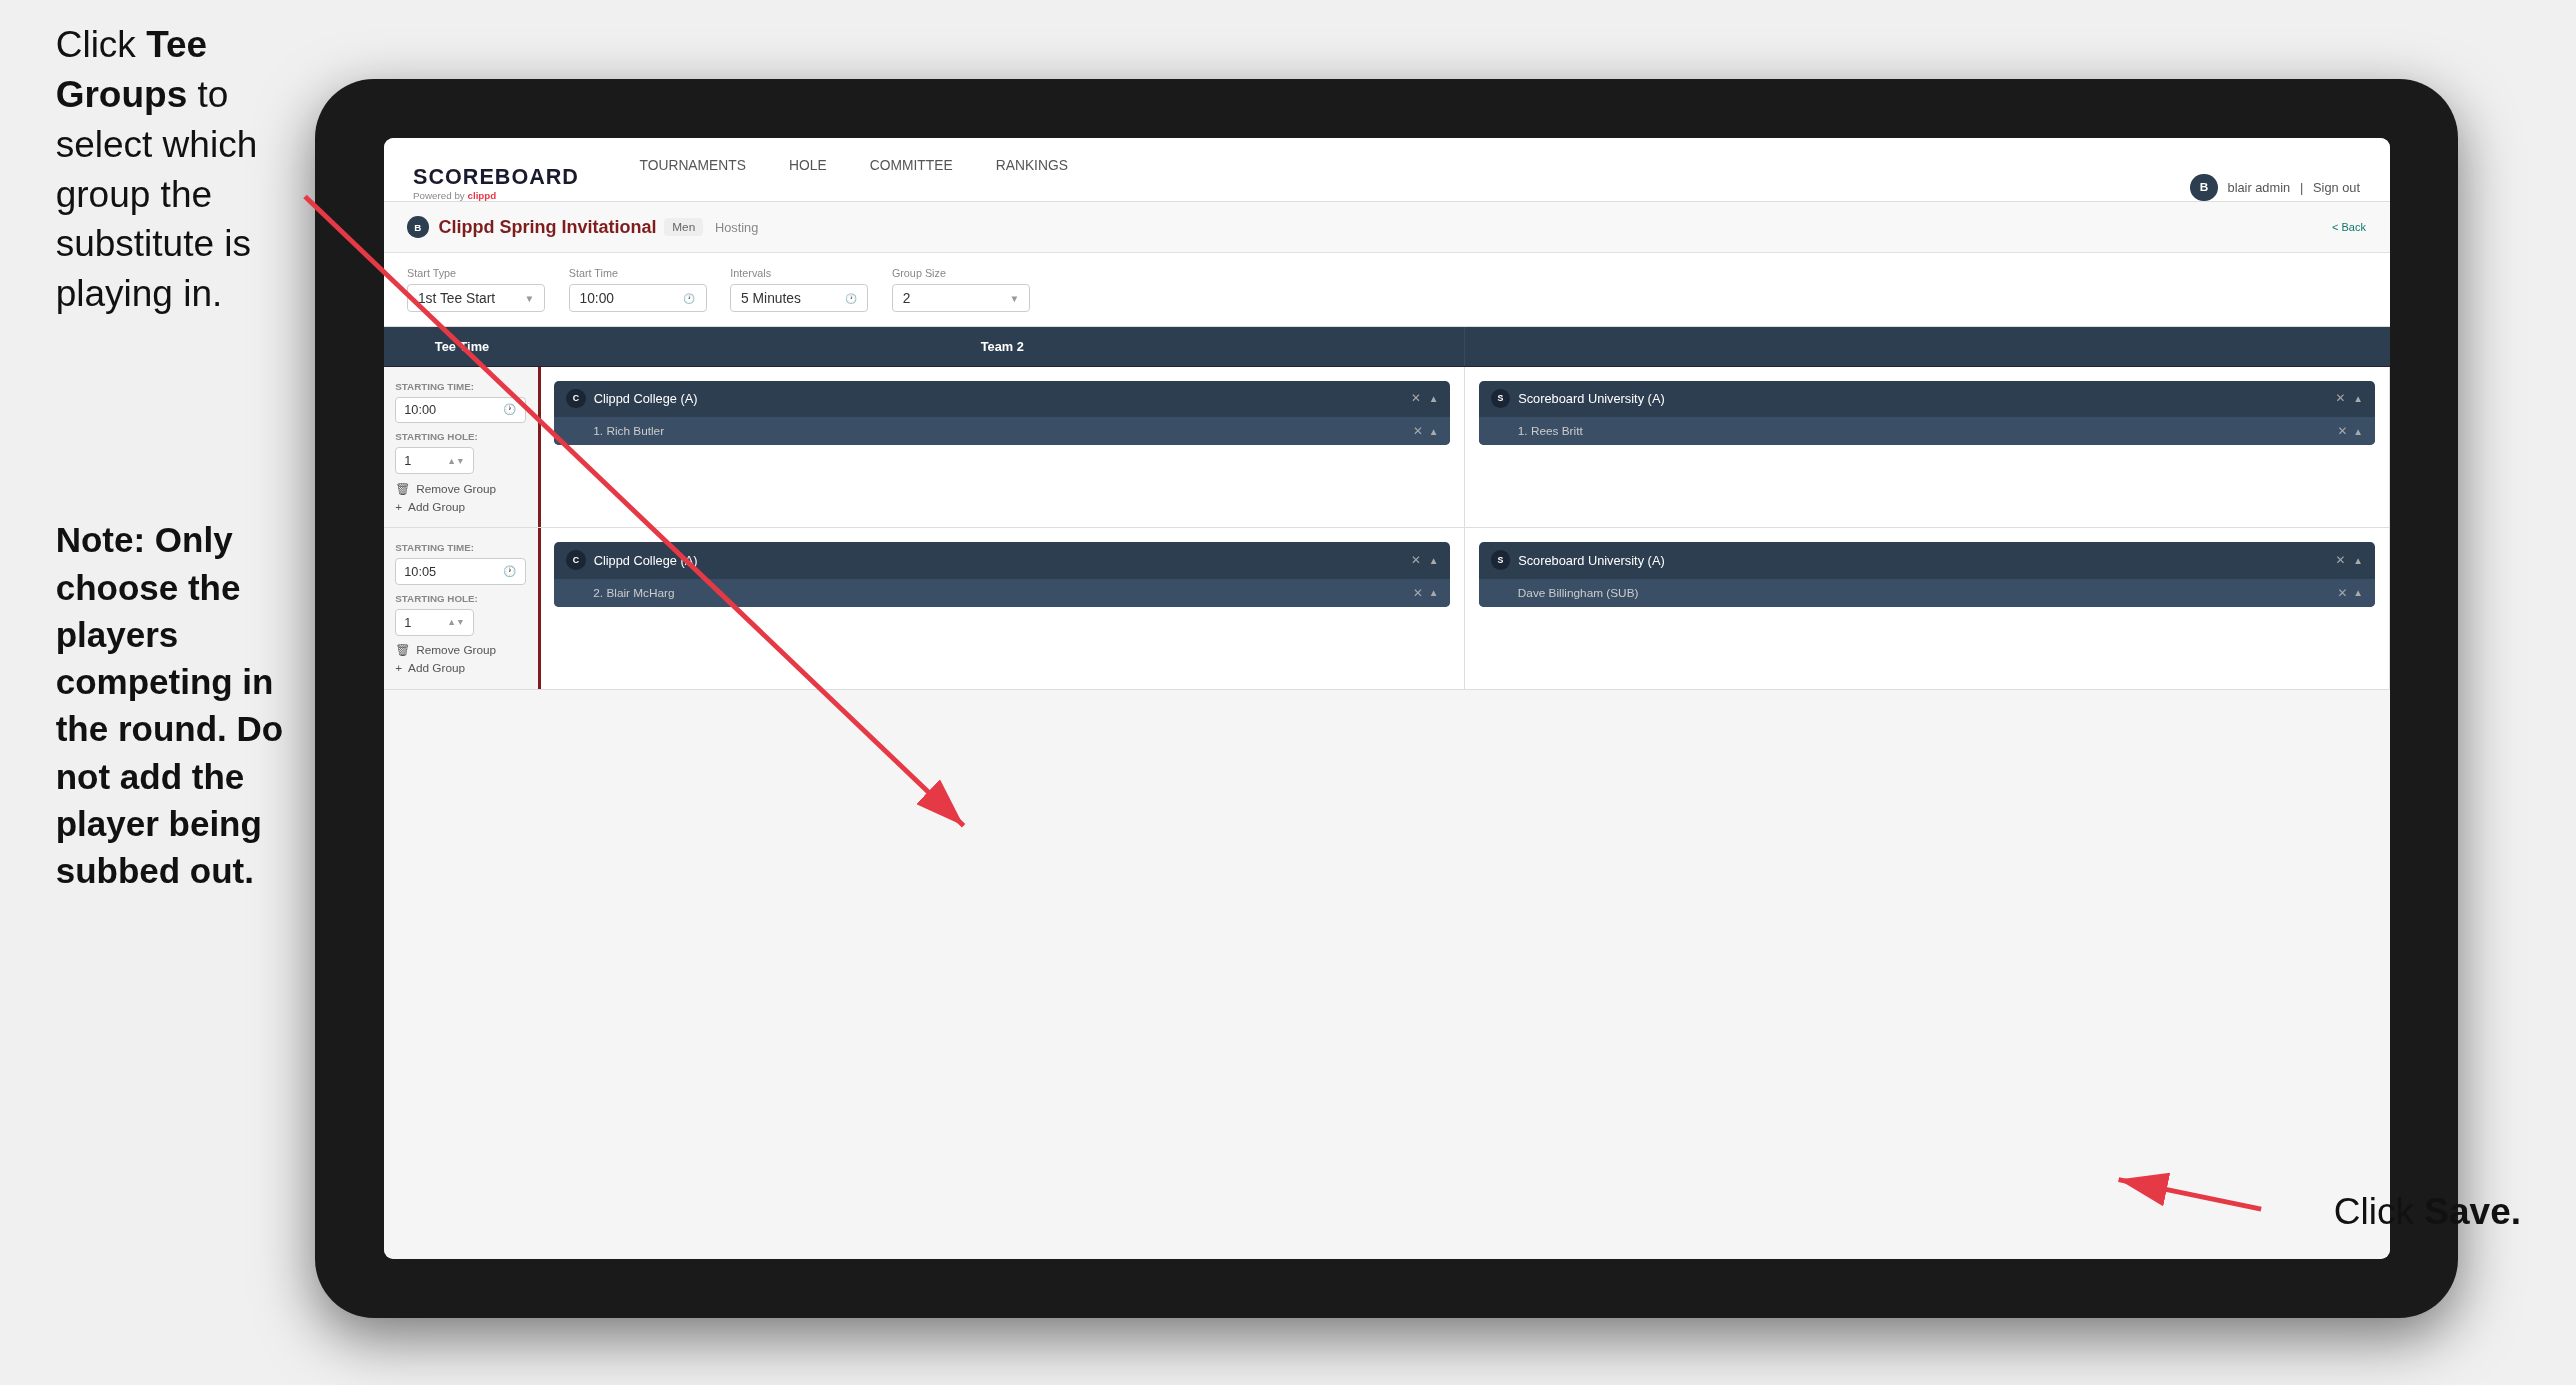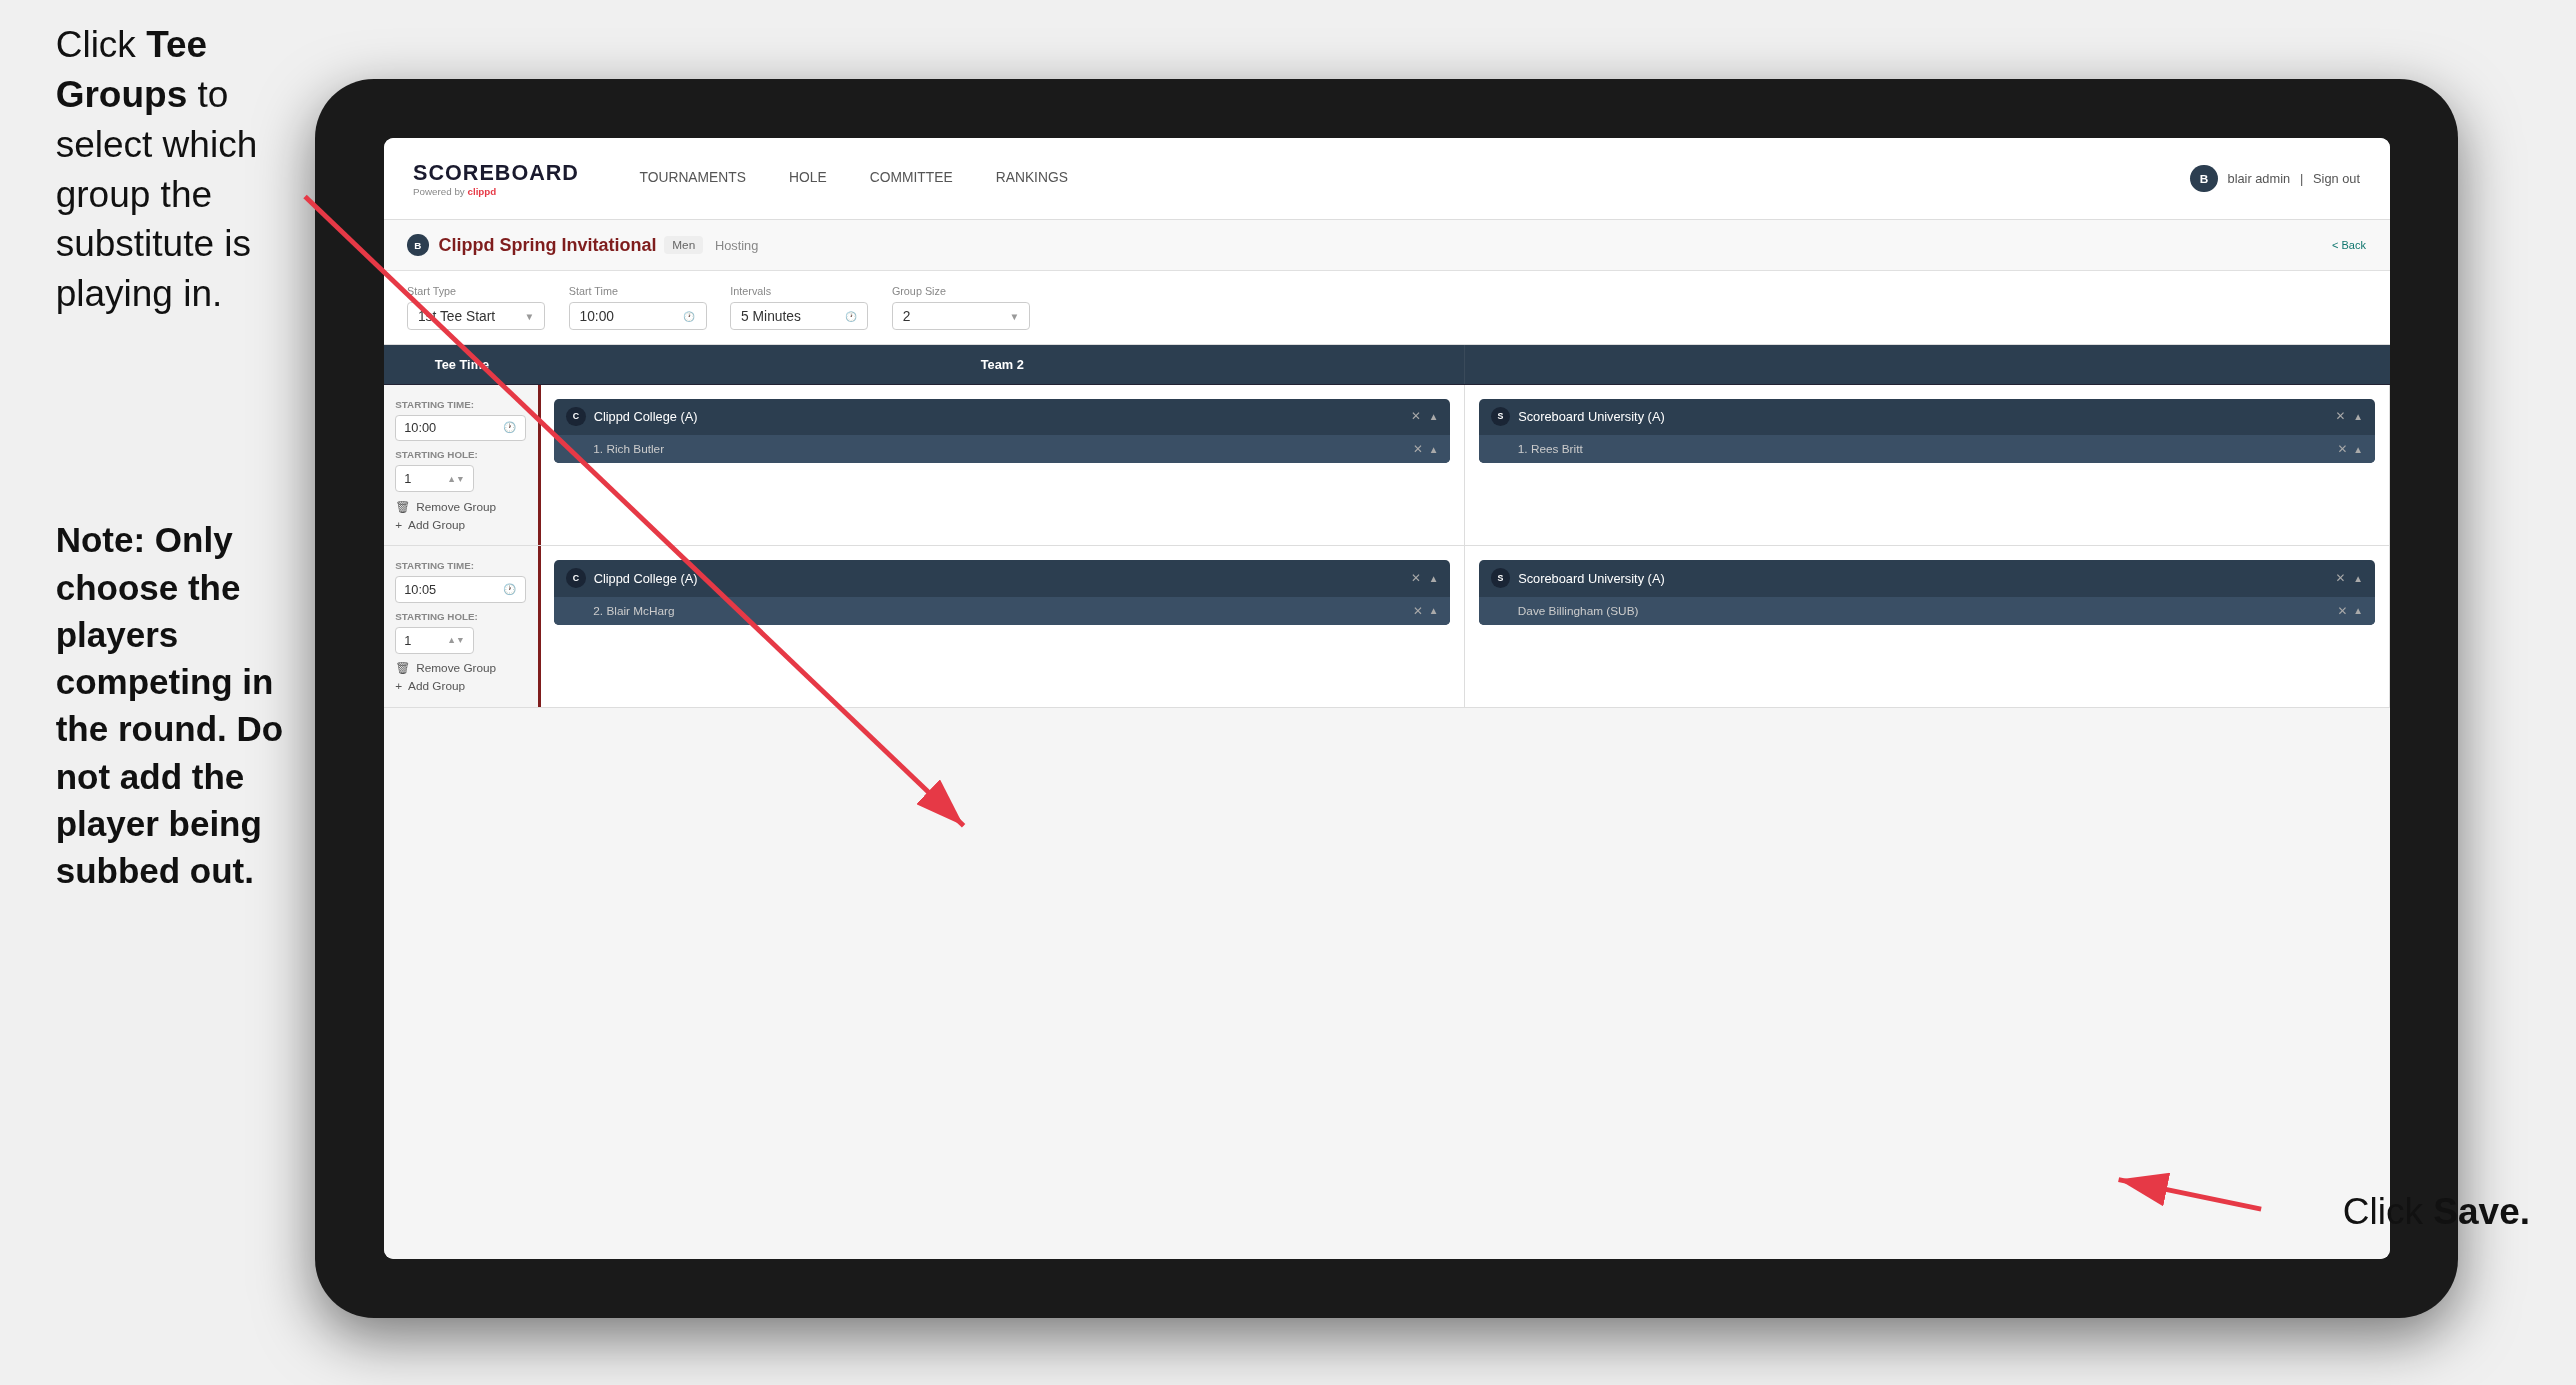--- a/index.html
+++ b/index.html
@@ -29,21 +29,21 @@
     }
     .instructions p strong { font-weight: 700; }
     .instructions .note {
       font-size: 35px;
       margin-top: 197px;
     }
 
     
     .click-save-label {
       position: absolute;
-      right: 46px;
+      right: 55px;
       bottom: 152px;
       font-size: 37px;
       color: #111;
     }
     .click-save-label strong { font-weight: 700; }
 
     
     .tablet-frame {
       position: absolute;
       left: 315px;
@@ -64,23 +64,23 @@
       border-radius: 9.8px;
       overflow: hidden;
       display: flex;
       flex-direction: column;
     }
 
     
     .navbar {
       background: #fff;
       border-bottom: 1px solid #ddd;
-      height: 82px;
-      display: flex;
-      align-items: center;
+      height: 64px;
+      display: flex;
+      align-items: flex-end;
       padding: 0 29.5px;
       flex-shrink: 0;
     }
     .logo-area {
       display: flex;
       flex-direction: column;
       margin-right: 39px;
     }
     .logo-scoreboard {
       font-size: 21.6px;

